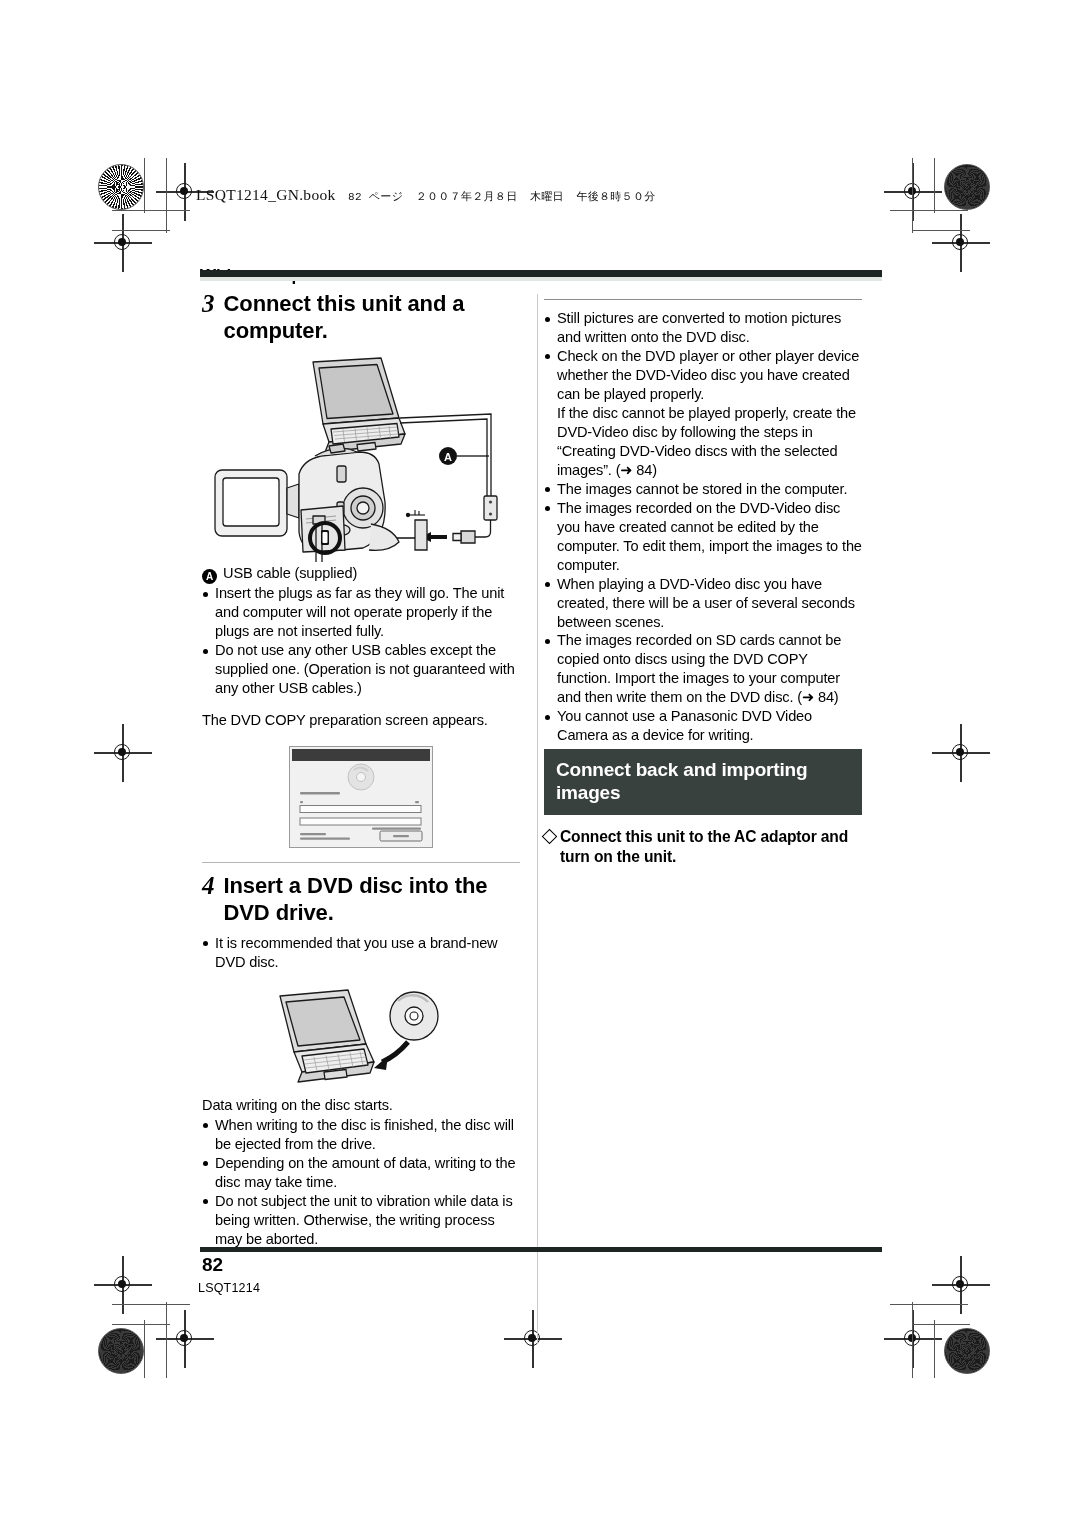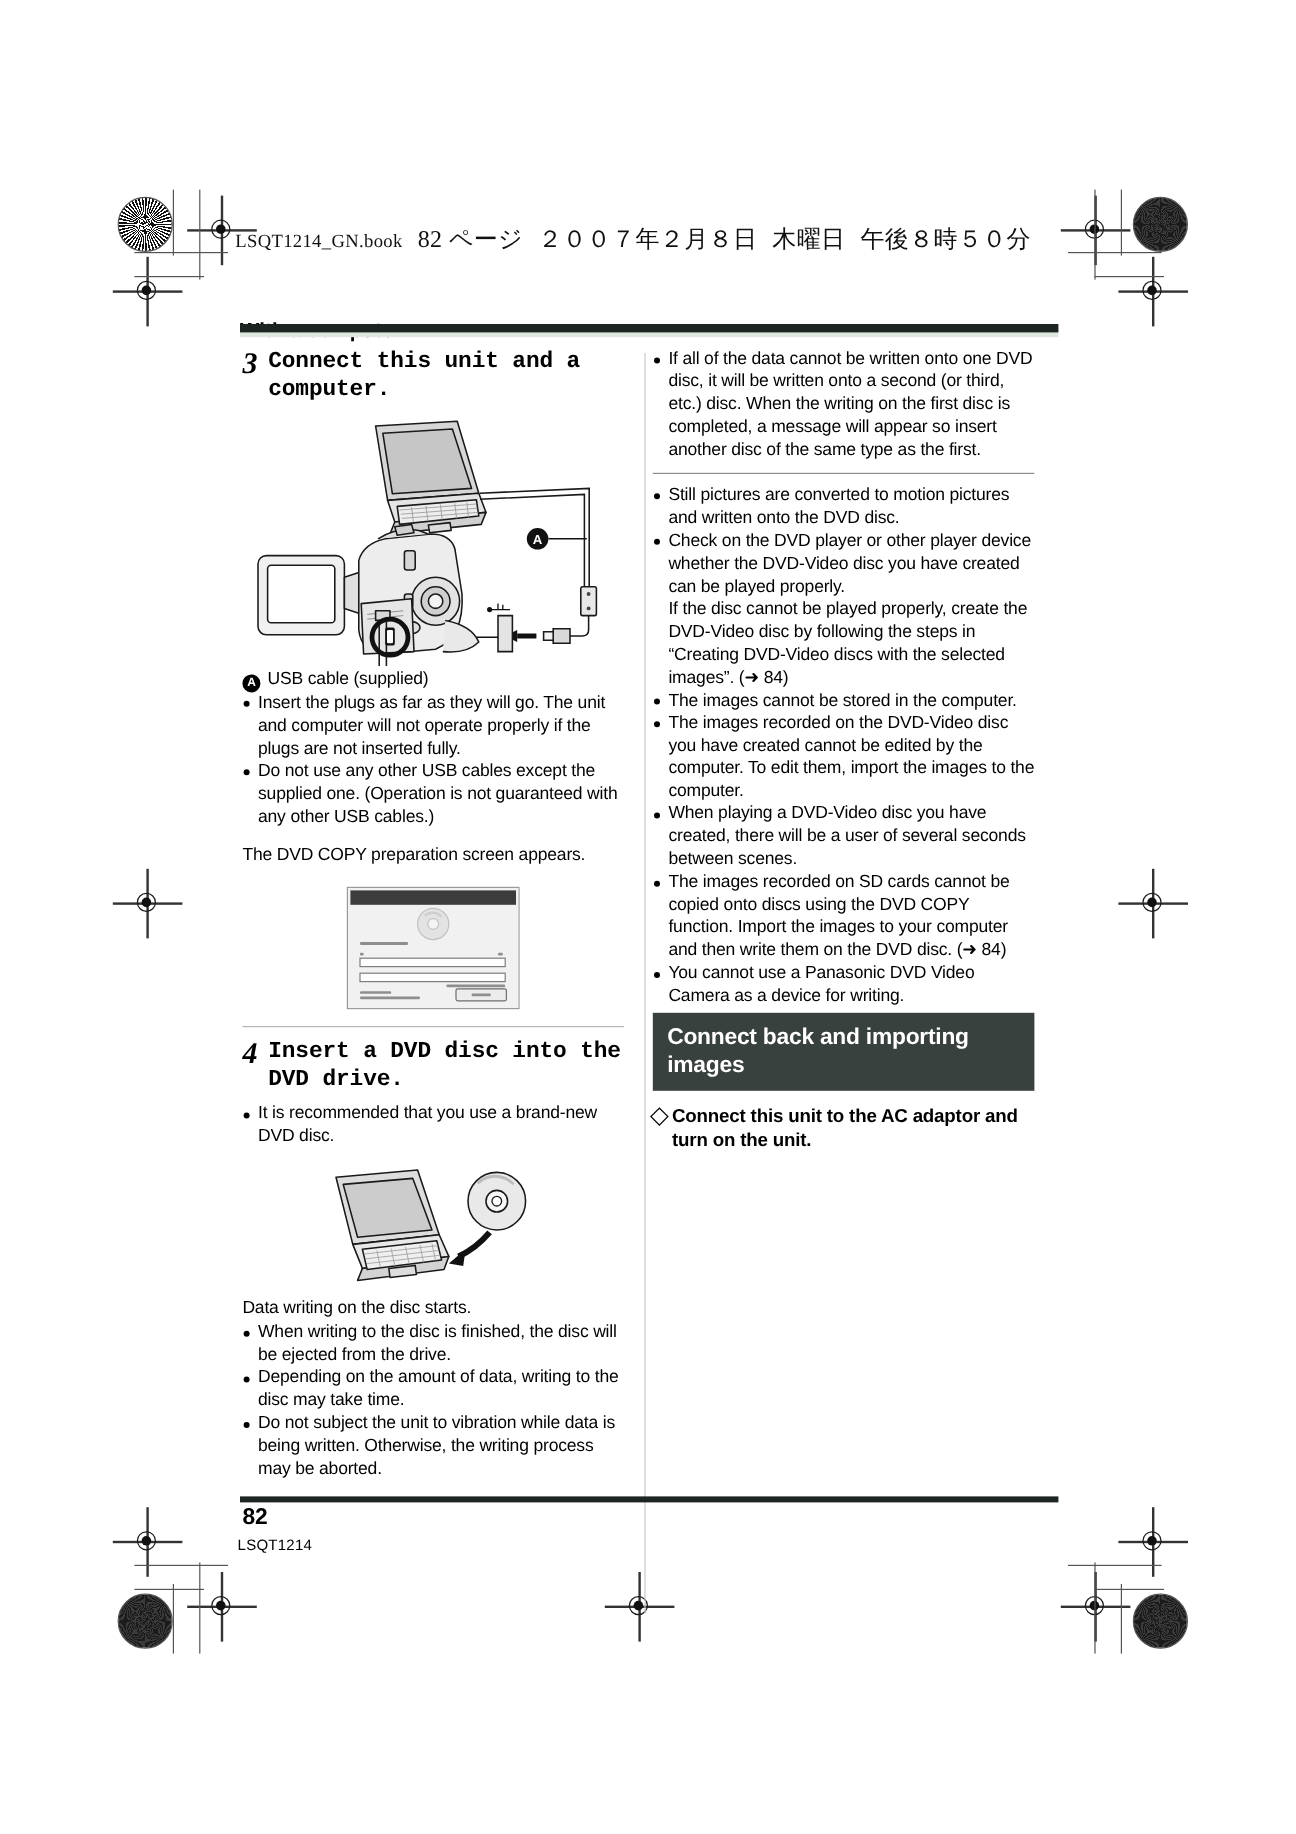--- a/index.html
+++ b/index.html
@@ -67,21 +67,21 @@
 
   .bookline {
     position: absolute;
     left: 0; top: 0;
     font-family: "Liberation Serif", serif;
     font-size: 15.5px;
     letter-spacing: .3px;
     white-space: nowrap;
     color: #111;
   }
-  .bookline .jp { font-family: Liberation Serif, serif; font-size: 20px; }
+  .bookline .jp { font-family: Liberation Mono, monospace; font-size: 11px; }
 
   .runhead {
     position: absolute;
     left: 4px; top: 62px;
     font-size: 17px;
     font-weight: bold;
     letter-spacing: .1px;
     margin-top: 18px;
   }
 
@@ -123,25 +123,24 @@
   .step-num {
     font-size: 25px;
     font-weight: bold;
     font-style: italic;
     font-family: "Liberation Serif", serif;
     line-height: 1;
     margin-right: 9px;
     margin-top: 1px;
   }
   .step-title {
-    font-size: 19px;
+    font-size: 22px;
     font-weight: bold;
     line-height: 1.23;
     letter-spacing: -.1px;
-    font-family: Liberation Mono, monospace;
   }
 
   .para {
     font-size: 14.6px;
     line-height: 1.30;
     margin: 0 0 1px 0;
     letter-spacing: -.15px;
   }
 
   ul.bullets {
@@ -554,23 +553,20 @@
 
       <ul class="bullets">
         <li>When writing to the disc is finished, the disc will be ejected from the drive.</li>
         <li>Depending on the amount of data, writing to the disc may take time.</li>
         <li>Do not subject the unit to vibration while data is being written. Otherwise, the writing process may be aborted.</li>
       </ul>
     </div>
 
     <div class="col col-right">
 
-      <ul class="bullets">
-        <li>If all of the data cannot be written onto one DVD disc, it will be written onto a second (or third, etc.) disc. When the writing on the first disc is completed, a message will appear so insert another disc of the same type as the first.</li>
-      </ul>
 
       <div class="hrule"></div>
 
       <ul class="bullets">
         <li>Still pictures are converted to motion pictures and written onto the DVD disc.</li>
         <li style="white-space:pre-line;">Check on the DVD player or other player device whether the DVD-Video disc you have created can be played properly.
 If the disc cannot be played properly, create the DVD-Video disc by following the steps in “Creating DVD-Video discs with the selected images”. (➜ 84)</li>
         <li>The images cannot be stored in the computer.</li>
         <li>The images recorded on the DVD-Video disc you have created cannot be edited by the computer. To edit them, import the images to the computer.</li>
         <li>When playing a DVD-Video disc you have created, there will be a user of several seconds between scenes.</li>

